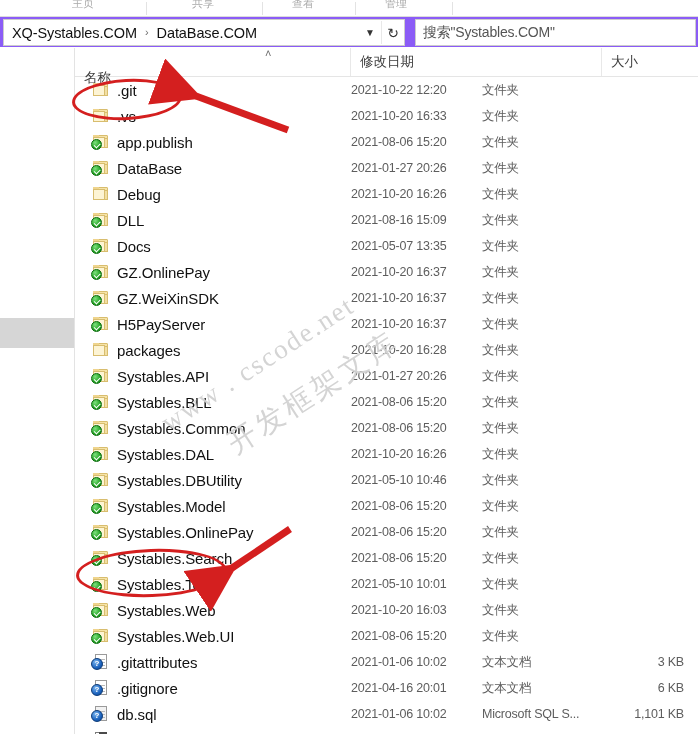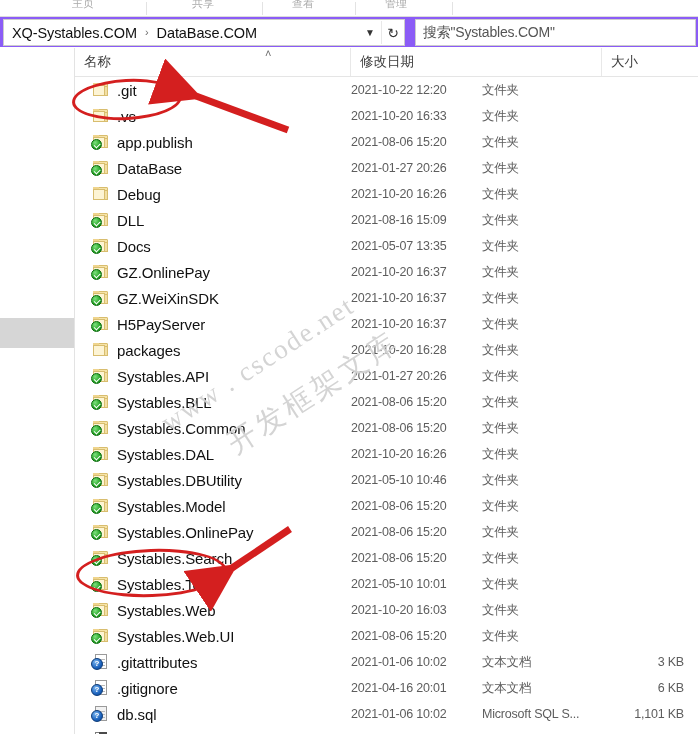--- a/index.html
+++ b/index.html
@@ -89,21 +89,21 @@
     border-bottom:1px solid #e5e5e5;
     background:#ffffff;
   }
   .col-head .ch{
     position:absolute;top:0;height:28px;
     display:flex;align-items:center;
     font-size:13.5px;color:#3d3d3d;
     padding-left:9px;box-sizing:border-box;
     border-left:1px solid #e8e8e8;
   }
-  .col-head .ch.first{border-left:none;}
+  .col-head .ch.first{border-left:none;margin-top:16px;}
   .col-head .sort-mark{
     position:absolute;left:190px;top:-1px;
     color:#6b6b6b;font-size:11px;
   }
 
   
   .rows{position:relative;width:623px;}
   .row{
     position:relative;height:26px;width:623px;
     display:flex;align-items:center;

